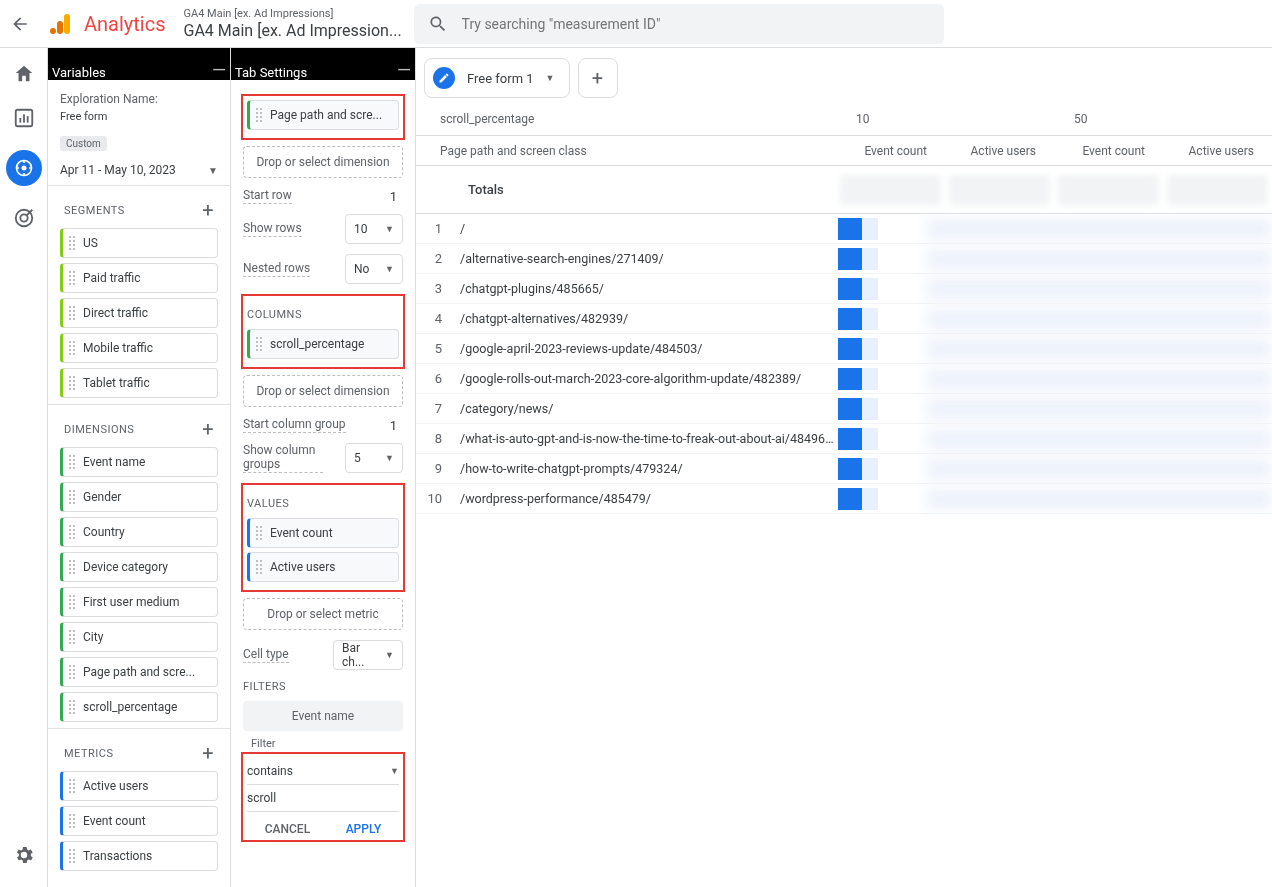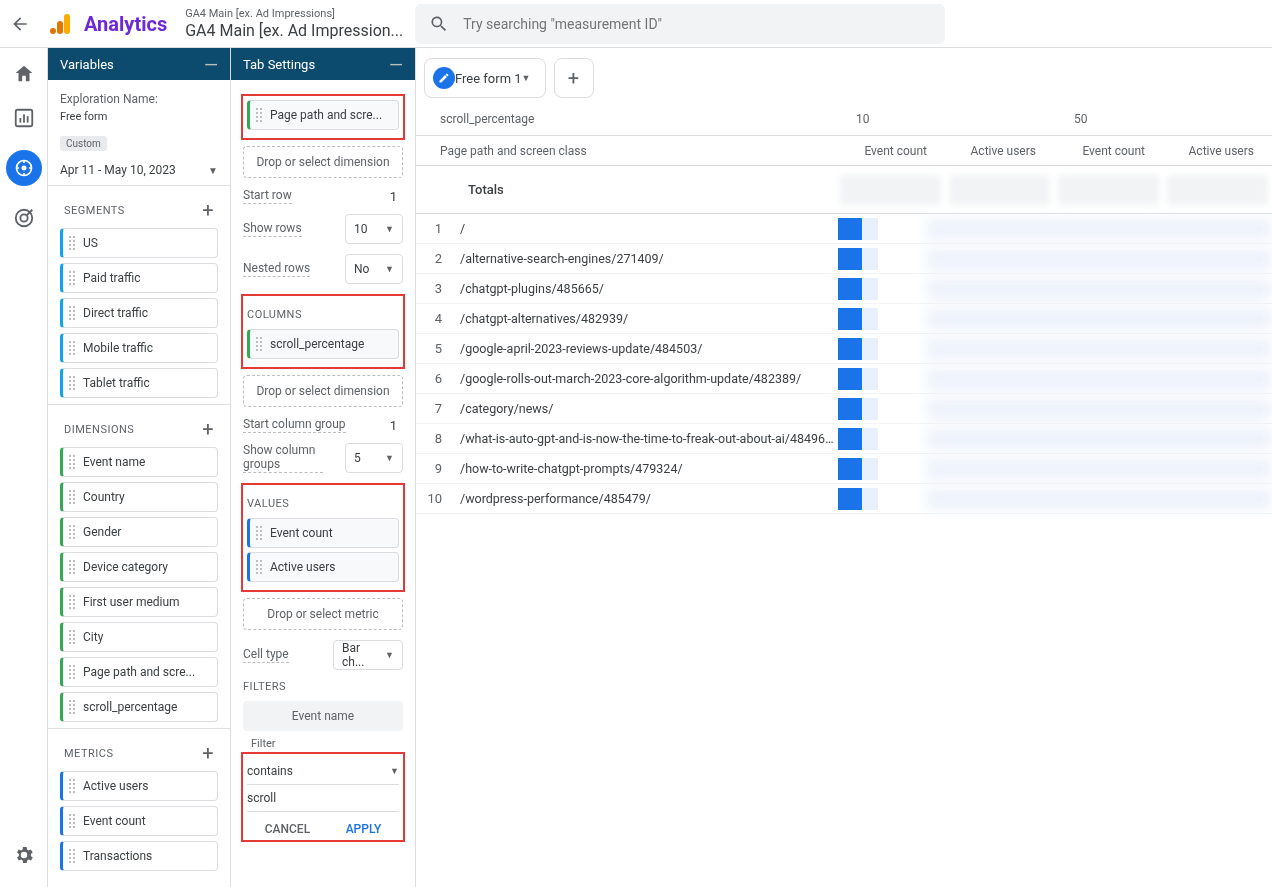--- a/index.html
+++ b/index.html
@@ -1,55 +1,55 @@
 <!DOCTYPE html>
 <html><head>
 <meta charset="utf-8">
 <style>
 *{box-sizing:border-box;margin:0;padding:0;font-family:Roboto,Arial,sans-serif;-webkit-font-smoothing:antialiased}
 body{background:#fff;color:#3c4043;font-size:13px;overflow:hidden}
 .top-bar{height:48px;display:flex;align-items:center;border-bottom:1px solid #dadce0;padding:0 8px}
 .back-arrow{width:24px;height:24px;display:flex;align-items:center;justify-content:center;cursor:pointer;color:#5f6368;margin-right:8px}
 .ga-logo{width:24px;height:24px;margin:0 10px;display:flex;align-items:center}
-.analytics-label{font-size:20px;color:#6d28d9;font-weight:700;margin-right:18px}
+.analytics-label{font-size:20px;color:#ef4444;font-weight:400;margin-right:18px}
 .property-block{line-height:1.2}
 .property-line1{font-size:11px;color:#5f6368}
 .property-line2{font-size:16px;color:#3c4043}
 .search-wrap{flex:1;display:flex;justify-content:flex-start;margin-left:12px}
 .search-box{width:530px;height:40px;background:#f1f3f4;border-radius:6px;display:flex;align-items:center;padding:0 14px;color:#5f6368}
 .search-box svg{width:20px;height:20px;margin-right:14px}
 .search-input{background:transparent;border:none;outline:none;font-size:14px;color:#5f6368;flex:1}
 
 .main{display:flex;height:calc(100vh - 48px)}
 .left-rail{width:48px;border-right:1px solid #dadce0;display:flex;flex-direction:column;align-items:center;padding-top:14px;gap:20px}
 .rail-icon{width:24px;height:24px;display:flex;align-items:center;justify-content:center;color:#5f6368;cursor:pointer}
 .rail-icon.active{width:36px;height:36px;border-radius:50%;background:#1a73e8;color:#fff}
 .rail-spacer{flex:1}
 .rail-gear{margin-bottom:20px}
 
 .panel{display:flex;flex-direction:column;border-right:1px solid #dadce0}
 .panel.variables{width:183px}
 .panel.tabsettings{width:185px}
-.panel-header{height:32px;background:#0c4a6e;color:#fff;display:flex;align-items:center;justify-content:space-between;padding:0 12px;font-size:13px}
+.panel-header{height:32px;background:#000000;color:#fff;display:flex;align-items:flex-end;justify-content:space-between;padding:0 4px;font-size:13px}
 .panel-header .minimize{color:#bdbdbd;font-size:18px;cursor:pointer}
 .panel-body{padding:12px;overflow-y:auto;flex:1}
 .panel-body::-webkit-scrollbar{width:6px}
 .panel-body::-webkit-scrollbar-thumb{background:#dadce0}
 
 .field-label{font-size:12px;color:#5f6368;margin-bottom:4px}
 .field-value{font-size:11px;color:#3c4043;margin-bottom:12px}
 .badge{display:inline-block;background:#e8eaed;color:#5f6368;font-size:10px;padding:2px 6px;border-radius:3px;margin-bottom:12px}
 .date-row{display:flex;align-items:center;justify-content:space-between;font-size:12px;color:#3c4043;margin-bottom:8px}
 .date-row .caret{font-size:10px;color:#5f6368}
 
 .section-head{display:flex;align-items:center;justify-content:space-between;margin:14px 4px 8px;font-size:11px;letter-spacing:.5px;color:#5f6368}
 .section-head .plus{font-size:20px;color:#5f6368;cursor:pointer;line-height:1}
 .chip{display:flex;align-items:center;height:30px;border:1px solid #dadce0;border-radius:4px;padding:0 6px;margin-bottom:5px;font-size:12px;color:#3c4043;background:#fff;cursor:grab}
 .chip .grip{width:8px;height:14px;margin-right:6px;background-image:radial-gradient(#bdbdbd 1px,transparent 1px);background-size:4px 4px;background-position:-1px -1px}
-.chip.seg{border-left:3px solid #0ea5e9}
+.chip.seg{border-left:3px solid #84cc16}
 .chip.dim{border-left:3px solid #34a853}
 .chip.met{border-left:3px solid #1a73e8}
 
 .ts-row{display:flex;align-items:center;justify-content:space-between;margin:10px 0}
 .ts-label{font-size:12px;color:#5f6368;border-bottom:1px dashed #bdbdbd;padding-bottom:1px}
 .ts-value-box{width:58px;height:30px;border:1px solid #dadce0;border-radius:4px;display:flex;align-items:center;padding:0 8px;font-size:12px;color:#3c4043;justify-content:space-between}
 .ts-value-plain{font-size:13px;color:#3c4043;padding-right:6px}
 .caret-down{font-size:9px;color:#5f6368}
 
 .drop-zone{border:1px dashed #bdbdbd;border-radius:4px;text-align:center;font-size:12px;color:#5f6368;padding:8px 0;margin-bottom:6px}
@@ -62,21 +62,21 @@
 
 .filter-block{margin-top:6px}
 .filter-pill{background:#f1f3f4;border-radius:4px;padding:8px;font-size:12px;color:#5f6368;margin-bottom:0}
 .filter-inner{padding:6px 0;border-bottom:1px solid #dadce0;font-size:12px;color:#3c4043;display:flex;justify-content:space-between;align-items:center}
 .filter-buttons{display:flex;justify-content:space-around;margin-top:10px;font-size:12px;font-weight:500}
 .filter-cancel{color:#5f6368;cursor:pointer}
 .filter-apply{color:#1a73e8;cursor:pointer}
 
 .canvas{flex:1;padding:10px 0 0 0;overflow:auto}
 .tab-bar{display:flex;align-items:center;padding-left:8px;margin-bottom:4px}
-.tab-pill{display:flex;align-items:center;height:40px;border:1px solid #dadce0;border-radius:8px;padding:0 14px 0 8px;gap:0;font-size:13px;color:#3c4043}
+.tab-pill{display:flex;align-items:center;height:40px;border:1px solid #dadce0;border-radius:8px;padding:0 14px 0 8px;gap:12px;font-size:13px;color:#3c4043}
 .tab-pill .edit-dot{width:22px;height:22px;border-radius:50%;background:#1a73e8;display:flex;align-items:center;justify-content:center}
 .tab-add{width:40px;height:40px;border:1px solid #dadce0;border-radius:8px;display:flex;align-items:center;justify-content:center;margin-left:8px;font-size:20px;color:#5f6368;cursor:pointer}
 
 .data-table{width:100%;font-size:13px;color:#3c4043}
 .data-header1{display:flex;border-bottom:1px solid #dadce0;height:34px;align-items:center}
 .dh-left{width:420px;padding-left:24px;font-size:12px;color:#5f6368}
 .dh-col{flex:1;padding-left:20px;font-size:12px;color:#5f6368}
 .data-header2{display:flex;border-bottom:1px solid #dadce0;height:30px;align-items:center}
 .dh2-left{width:420px;padding-left:24px;font-size:12px;color:#5f6368}
 .dh2-sub{flex:1;display:flex}
@@ -206,25 +206,25 @@
           <span>DIMENSIONS</span>
           <span class="plus">+</span>
         </div>
       <div id="dimensions-list">
           <div class="chip dim">
             <div class="grip"></div>
             <span>Event name</span>
           </div>
           <div class="chip dim">
             <div class="grip"></div>
+            <span>Gender</span>
+          </div>
+          <div class="chip dim">
+            <div class="grip"></div>
             <span>Country</span>
-          </div>
-          <div class="chip dim">
-            <div class="grip"></div>
-            <span>Gender</span>
           </div>
           <div class="chip dim">
             <div class="grip"></div>
             <span>Device category</span>
           </div>
           <div class="chip dim">
             <div class="grip"></div>
             <span>First user medium</span>
           </div>
           <div class="chip dim">

